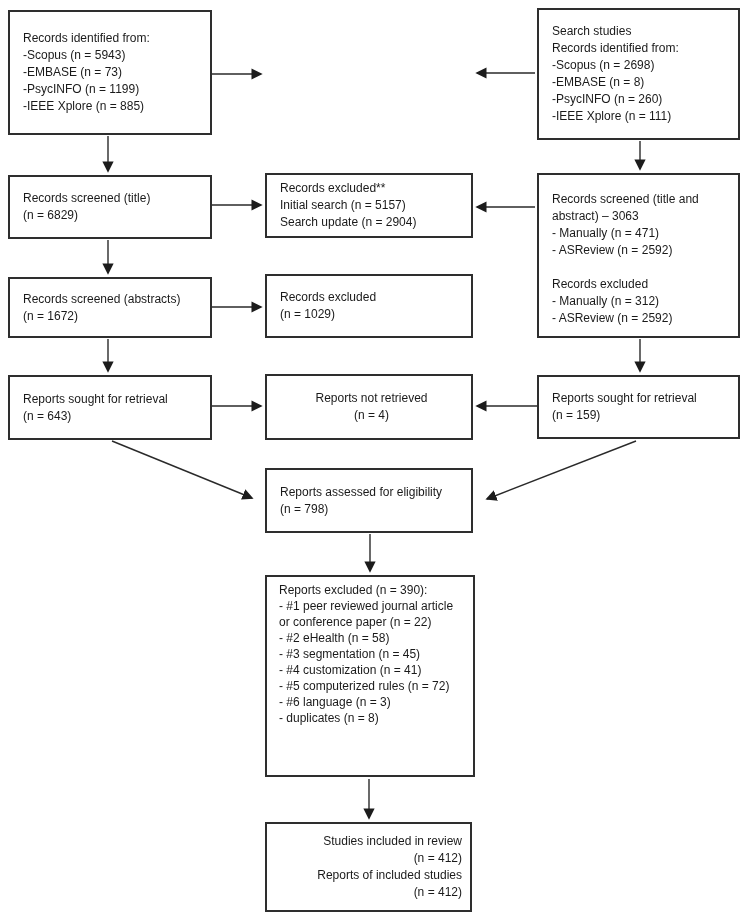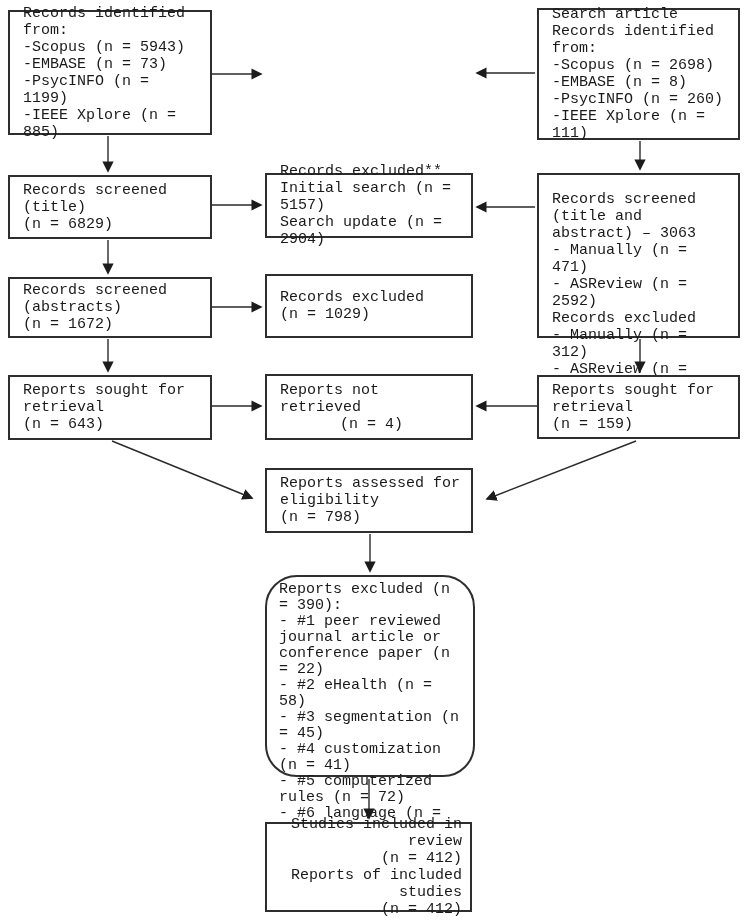--- a/index.html
+++ b/index.html
@@ -1,28 +1,28 @@
 <!DOCTYPE html>
 <html><head>
 <meta charset="utf-8">
 <style>
   html,body{margin:0;padding:0;background:#ffffff;}
   .canvas{
     position:relative;width:746px;height:920px;background:#ffffff;
-    font-family:Liberation Mono, monospace;font-size:15px;line-height:17px;
+    font-family:Liberation Sans, sans-serif;font-size:12px;line-height:17px;
     color:#1a1a1a;overflow:hidden;
   }
   svg.arrows{position:absolute;left:0;top:0;}
   .box{
     position:absolute;background:#ffffff;border:2px solid #2e2e2e;
     box-sizing:border-box;display:flex;flex-direction:column;
     justify-content:center;padding:6px 8px 6px 13px;
   }
   .box.topalign{justify-content:flex-start;padding-top:16px;}
-  .box.tight{justify-content:flex-start;padding-top:5px;line-height:16px;padding-left:12px;border-radius:32px;}
+  .box.tight{justify-content:flex-start;padding-top:5px;line-height:16px;padding-left:12px;}
   .line{display:block;}
   .indent{margin-left:22px;}
   .spacer{height:17px;}
   .italic{font-style:italic;}
 </style>
 </head>
 <body>
 
 <div class="canvas">
 
@@ -55,21 +55,21 @@
   <div class="box" style="left:8px;top:10px;width:204px;height:125px;">
     <span class="line">Records identified from:</span>
     <span class="line">-Scopus (n = 5943)</span>
     <span class="line">-EMBASE (n = 73)</span>
     <span class="line">-PsycINFO (n = 1199)</span>
     <span class="line">-IEEE Xplore (n = 885)</span>
   </div>
 
 
   <div class="box" style="left:537px;top:8px;width:203px;height:132px;">
-    <span class="line">Search article</span>
+    <span class="line">Search studies</span>
     <span class="line">Records identified from:</span>
     <span class="line">-Scopus (n = 2698)</span>
     <span class="line">-EMBASE (n = 8)</span>
     <span class="line">-PsycINFO (n = 260)</span>
     <span class="line">-IEEE Xplore (n = 111)</span>
   </div>
 
   <div class="box" style="left:8px;top:175px;width:204px;height:64px;">
     <span class="line">Records screened (title)</span>
     <span class="line">(n = 6829)</span>

